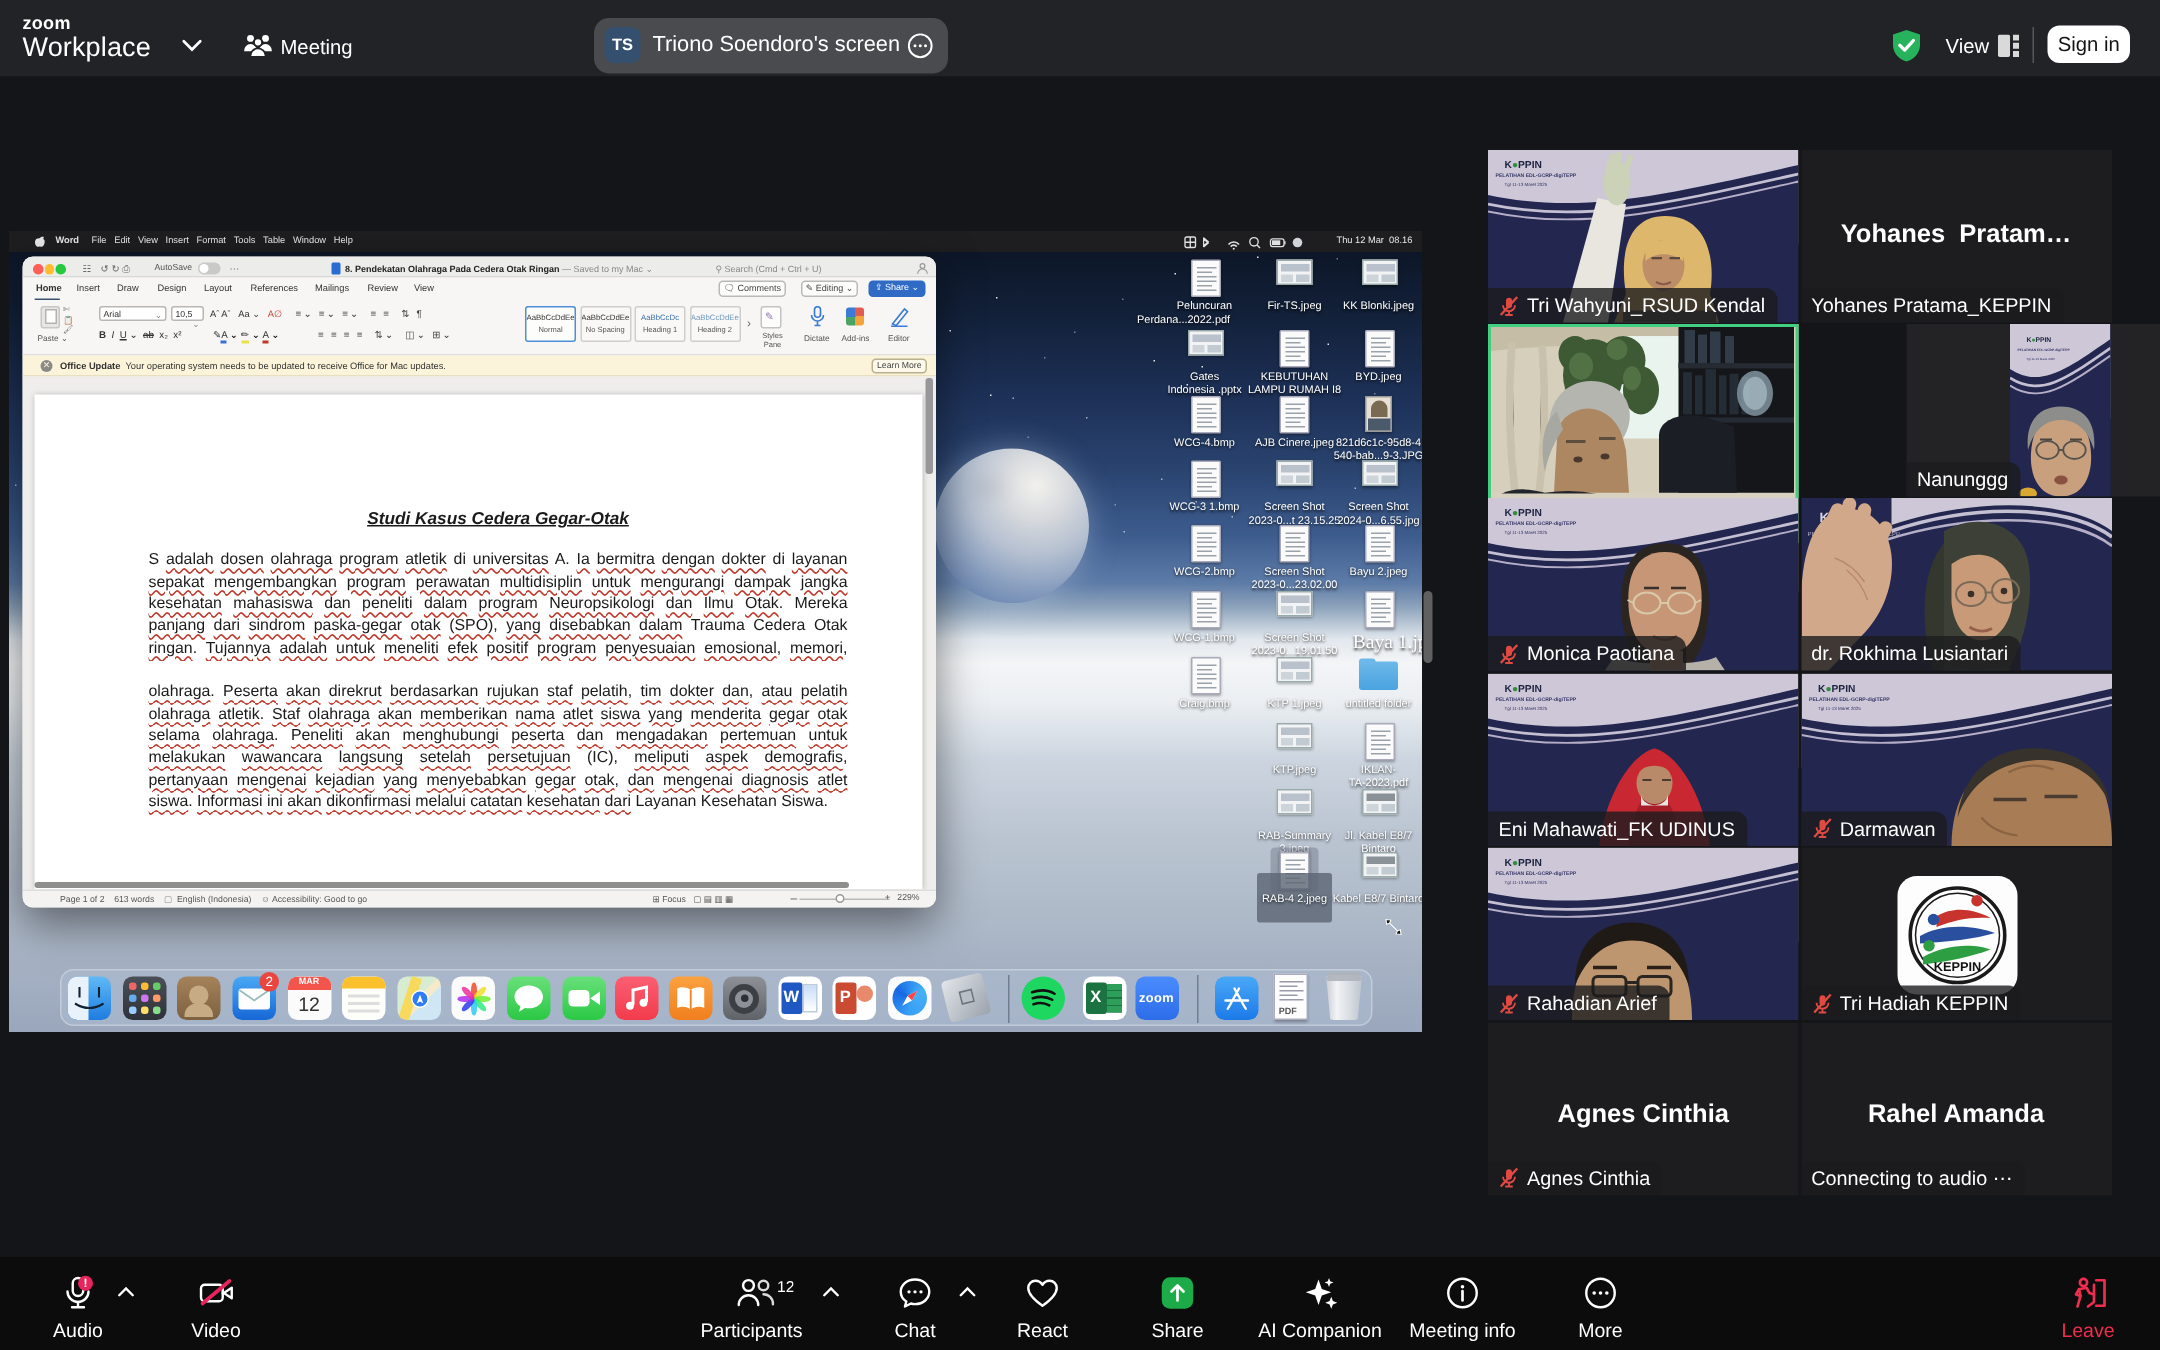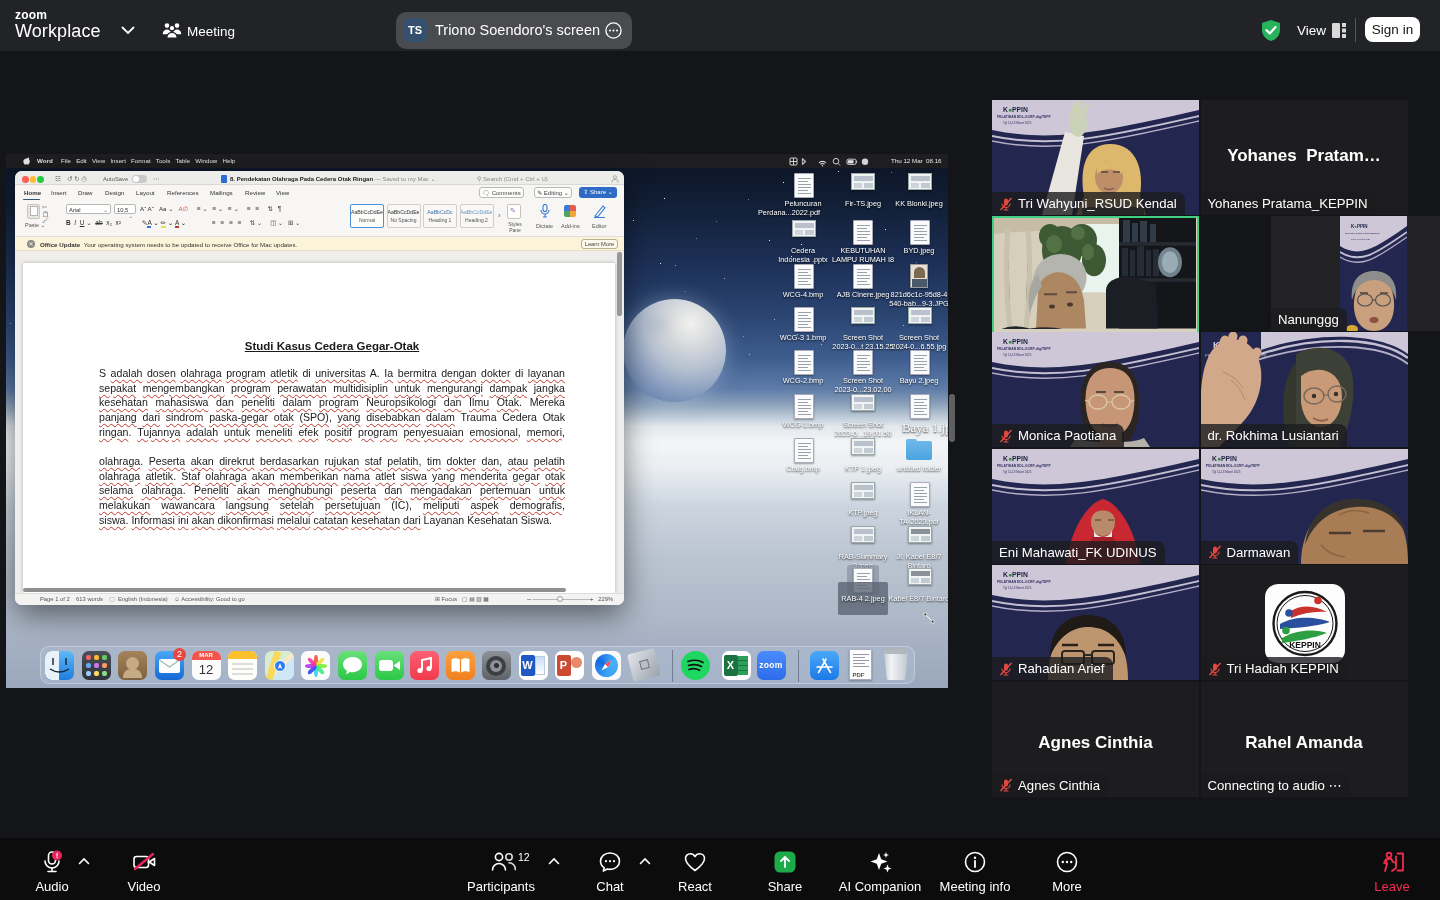--- a/index.html
+++ b/index.html
@@ -119,21 +119,21 @@
         <div class="abs" style="left:2px;top:2px;width:19px;height:5px;background:#b9c2cc;"></div>
         <div class="abs" style="left:2px;top:9px;width:8px;height:5px;background:#cdd4da;"></div>
         <div class="abs" style="left:12px;top:9px;width:9px;height:5px;background:#c2cad2;"></div>
       </div>
       <div class="abs" style="left:868px;top:45px;width:90px;text-align:center;font-size:7.3px;color:#fff;text-shadow:0 1px 2px rgba(0,0,0,.9);white-space:nowrap;"><span style="">KK Blonki.jpeg</span></div>
   <div class="abs" style="left:786px;top:66px;width:24px;height:17px;background:#f2f3f4;border:0.5px solid #9aa;box-shadow:0 1px 2px rgba(0,0,0,.4);">
         <div class="abs" style="left:2px;top:2px;width:19px;height:5px;background:#b9c2cc;"></div>
         <div class="abs" style="left:2px;top:9px;width:8px;height:5px;background:#cdd4da;"></div>
         <div class="abs" style="left:12px;top:9px;width:9px;height:5px;background:#c2cad2;"></div>
       </div>
-      <div class="abs" style="left:752px;top:92px;width:90px;text-align:center;font-size:7.3px;color:#fff;text-shadow:0 1px 2px rgba(0,0,0,.9);white-space:nowrap;"><span style="">Cedera</span></div>
+      <div class="abs" style="left:752px;top:92px;width:90px;text-align:center;font-size:7.3px;color:#fff;text-shadow:0 1px 2px rgba(0,0,0,.9);white-space:nowrap;"><span style="">Gates</span></div>
       <div class="abs" style="left:752px;top:101px;width:90px;text-align:center;font-size:7.3px;color:#fff;text-shadow:0 1px 2px rgba(0,0,0,.9);white-space:nowrap;"><span style="">Indonesia .pptx</span></div>
   <div class="abs" style="left:847px;top:66px;width:20px;height:25px;background:#fbfbfb;border:0.5px solid #aab;border-radius:1px;box-shadow:0 1px 2px rgba(0,0,0,.35);">
         <div class="abs" style="left:3px;top:4px;width:13px;height:1.2px;background:#9aa2aa;"></div>
         <div class="abs" style="left:3px;top:7px;width:10px;height:1.2px;background:#9aa2aa;"></div>
         <div class="abs" style="left:3px;top:10px;width:13px;height:1.2px;background:#9aa2aa;"></div>
         <div class="abs" style="left:3px;top:13px;width:13px;height:1.2px;background:#9aa2aa;"></div>
         <div class="abs" style="left:3px;top:16px;width:10px;height:1.2px;background:#9aa2aa;"></div>
         <div class="abs" style="left:3px;top:19px;width:13px;height:1.2px;background:#9aa2aa;"></div>
       </div>
       <div class="abs" style="left:812px;top:92px;width:90px;text-align:center;font-size:7.3px;color:#fff;text-shadow:0 1px 2px rgba(0,0,0,.9);white-space:nowrap;"><span style="">KEBUTUHAN</span></div>
@@ -388,31 +388,32 @@
         <path d="M1 13.5 h11" stroke="#3a7bd5" stroke-width="1"></path>
       </svg>
     <div class="abs" style="left:577px;top:52px;font-size:5.5px;color:#555;">Editor</div>
     <div class="abs" style="left:0;top:66px;width:609px;height:14px;background:#fbf3da;border-bottom:0.5px solid #e8dfc2;"></div>
     <div class="abs" style="left:12px;top:69px;width:8px;height:8px;border-radius:50%;background:#8a8a88;color:#fbf3da;font-size:6px;text-align:center;line-height:8px;">✕</div>
     <div class="abs" style="left:25px;top:69.5px;font-size:6.2px;color:#333;"><b>Office Update</b>&nbsp;&nbsp;Your operating system needs to be updated to receive Office for Mac updates.</div>
     <div class="abs" style="left:566px;top:68px;width:37px;height:9.5px;border:0.5px solid #b9b090;border-radius:3px;background:#fdf9ea;font-size:5.8px;color:#444;text-align:center;line-height:9px;">Learn More</div>
     <div class="abs" style="left:0;top:80px;width:609px;height:342px;background:#efeeec;"></div>
     <div id="page" class="abs" style="left:8px;top:92px;width:592px;height:330px;background:#fff;box-shadow:0 0 4px rgba(0,0,0,.25);overflow:hidden;">
         <div class="abs" style="left:76px;top:77px;width:466px;color:#1a1a1a;">
-          <div style="text-align:center;font-size:11.5px;font-weight:bold;text-decoration:underline;margin-bottom:14px;">Studi Kasus Cedera Gegar-Otak</div>
+          <div style="text-align:center;font-size:11.5px;font-weight:bold;text-decoration:underline;margin-bottom:14px;font-style:italic;">Studi Kasus Cedera Gegar-Otak</div>
           <div class="jline">S <u>adalah</u> <u>dosen</u> <u>olahraga</u> <u>program</u> <u>atletik</u> di <u>universitas</u> A. <u>Ia</u> <u>bermitra</u> <u>dengan</u> <u>dokter</u> di <u>layanan</u></div>
           <div class="jline"><u>sepakat</u> <u>mengembangkan</u> <u>program</u> <u>perawatan</u> <u>multidisiplin</u> <u>untuk</u> <u>mengurangi</u> <u>dampak</u> <u>jangka</u></div>
           <div class="jline"><u>kesehatan</u> <u>mahasiswa</u> <u>dan</u> <u>peneliti</u> <u>dalam</u> <u>program</u> <u>Neuropsikologi</u> <u>dan</u> <u>Ilmu</u> <u>Otak</u>. Mereka</div>
           <div class="jline"><u>panjang</u> <u>dari</u> <u>sindrom</u> <u>paska-gegar</u> <u>otak</u> <u>(SPO)</u>, <u>yang</u> <u>disebabkan</u> <u>dalam</u> Trauma Cedera Otak</div>
           <div class="jline"><u>ringan</u>. <u>Tujannya</u> <u>adalah</u> <u>untuk</u> <u>meneliti</u> <u>efek</u> <u>positif</u> <u>program</u> <u>penyesuaian</u> <u>emosional</u>, <u>memori</u>,</div>
           <div style="height:14.6px;"></div>
           <div class="jline"><u>olahraga</u>. <u>Peserta</u> <u>akan</u> <u>direkrut</u> <u>berdasarkan</u> <u>rujukan</u> <u>staf</u> <u>pelatih</u>, <u>tim</u> <u>dokter</u> <u>dan</u>, <u>atau</u> <u>pelatih</u></div>
           <div class="jline"><u>olahraga</u> <u>atletik</u>. <u>Staf</u> <u>olahraga</u> <u>akan</u> <u>memberikan</u> <u>nama</u> <u>atlet</u> <u>siswa</u> <u>yang</u> <u>menderita</u> <u>gegar</u> <u>otak</u></div>
           <div class="jline"><u>selama</u> <u>olahraga</u>. <u>Peneliti</u> <u>akan</u> <u>menghubungi</u> <u>peserta</u> <u>dan</u> <u>mengadakan</u> <u>pertemuan</u> <u>untuk</u></div>
           <div class="jline"><u>melakukan</u> <u>wawancara</u> <u>langsung</u> <u>setelah</u> <u>persetujuan</u> (IC), <u>meliputi</u> <u>aspek</u> <u>demografis</u>,</div>
+          <div class="jline"><u>pertanyaan</u> <u>mengenai</u> <u>kejadian</u> <u>yang</u> <u>menyebabkan</u> <u>gegar</u> <u>otak</u>, <u>dan</u> <u>mengenai</u> <u>diagnosis</u> <u>atlet</u></div>
           <div class="jline last"><u>siswa</u>. <u>Informasi</u> <u>ini</u> <u>akan</u> <u>dikonfirmasi</u> <u>melalui</u> <u>catatan</u> <u>kesehatan</u> <u>dari</u> Layanan Kesehatan Siswa.</div>
         </div>
       </div>
     <div class="abs" style="left:602px;top:81px;width:4.5px;height:64px;background:#98989b;border-radius:2px;"></div>
     <div class="abs" style="left:8px;top:416.5px;width:543px;height:4.5px;background:#8f8f8d;border-radius:2px;"></div>
     <div class="abs" style="left:0;top:422px;width:609px;height:12px;background:#f4f3f2;border-top:0.5px solid #ddd;"></div>
     <div class="abs" style="left:25px;top:425px;font-size:5.8px;color:#555;">Page 1 of 2&nbsp;&nbsp;&nbsp;&nbsp;613 words&nbsp;&nbsp;&nbsp;&nbsp;<span style="color:#888;">▢</span>&nbsp;&nbsp;English (Indonesia)&nbsp;&nbsp;&nbsp;&nbsp;☺ Accessibility: Good to go</div>
     <div class="abs" style="left:420px;top:425px;font-size:5.8px;color:#555;">⊞ Focus&nbsp;&nbsp;&nbsp;▢&nbsp;▤&nbsp;▥&nbsp;▦</div>
     <div class="abs" style="left:518px;top:427.5px;width:60px;height:1.5px;background:#b9b9b7;"></div>
     <div class="abs" style="left:512px;top:423px;font-size:8px;color:#555;">–</div>

